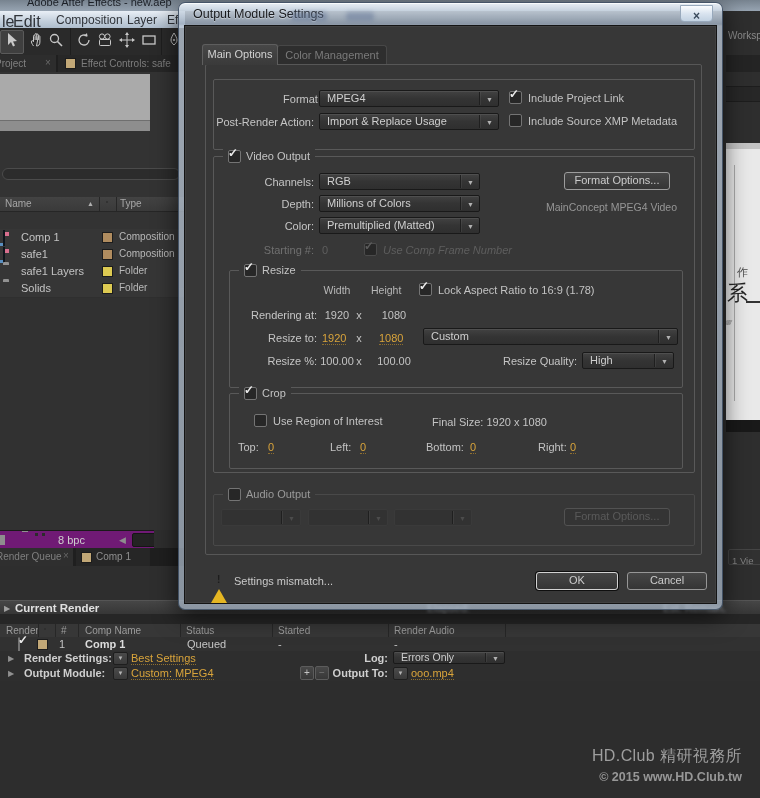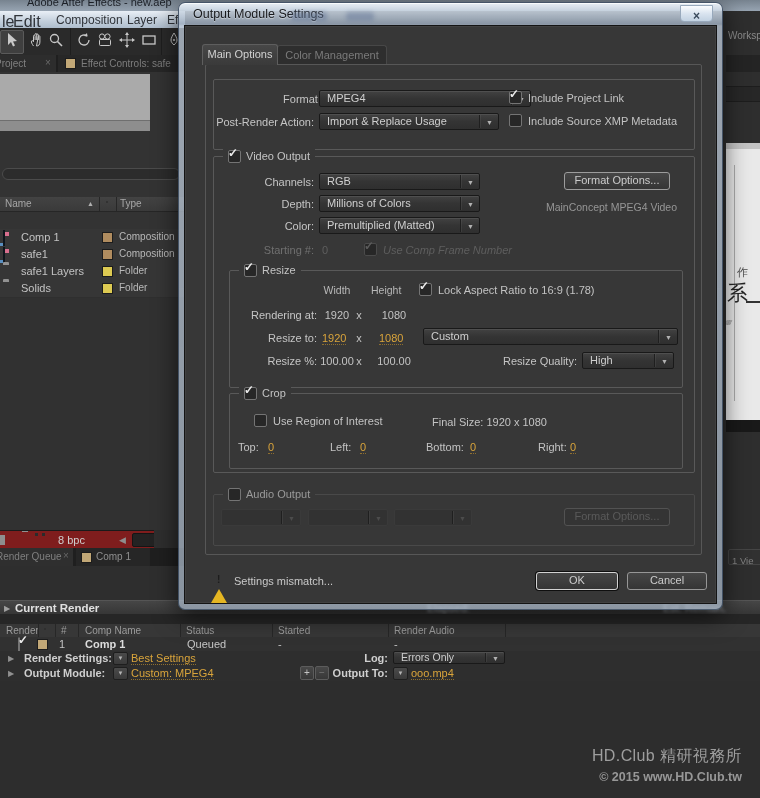--- a/index.html
+++ b/index.html
@@ -171,21 +171,21 @@
     </div>
     <div class="prow" style="top:208px;">
       <span class="a icf" style="left:3px;top:2px;"></span>
       <span class="a txt" style="left:21px;top:2px;">Solids</span>
       <span class="a swatch" style="left: 102px; top: 3px; background: rgb(221, 202, 82);"></span>
       <span class="a sm" style="left:119px;top:2px;color:#b9b9b9;">Folder</span>
     </div>
     <div class="a" style="left:0;top:226px;width:185px;height:232px;background:#313131;"></div>
   </div>
 
-  <div class="a" style="left:0;top:530px;width:154px;height:18px;background:#7f1d1d;border-top:1px solid #1a1a1a;overflow:hidden;">
+  <div class="a" style="left:0;top:530px;width:154px;height:18px;background:#701a75;border-top:1px solid #1a1a1a;overflow:hidden;">
     <div class="a" style="left:-3px;top:4px;width:8px;height:10px;background:#8e8e8e;"></div>
     <span class="a icf" style="left:22px;top:1px;"></span>
     <span class="a icfs" style="left:40px;top:0;"></span>
     <span class="a txt" style="left:58px;top:3px;color:#cfcfcf;">8 bpc</span>
     <span class="a ictr" style="left:99px;top:0;"></span>
     <span class="a" style="left:119px;top:4px;font-size:9px;color:#8e8e8e;">◀</span>
     <div class="a" style="left:132px;top:2px;width:50px;height:12px;background:#232323;border:1px solid #151515;border-radius:2px;"></div>
   </div>
 
   <div class="a" style="left:0;top:548px;width:185px;height:18px;background:#1f1f1f;overflow:hidden;">
@@ -296,21 +296,21 @@
       </div>
       <div class="a tab" style="left:17px;top:18px;width:76px;height:21px;background:linear-gradient(#474747,#3a3a3a);color:#d2d2d2;line-height:19px;z-index:3;">
         <span>Main Options</span>
       </div>
       
       <div class="a" style="left:20px;top:38px;width:495px;height:489px;border:1px solid #575757;border-radius:2px;z-index:2;"></div>
 
       
       <div class="a gb" style="left:28px;top:53px;width:480px;height:69px;z-index:4;">
         <span class="lab" style="left:7px;top:13px;width:100px;">Format:</span>
-        <div class="dd a" style="left:105px;top:10px;width:212px;">
+        <div class="dd a" style="left:105px;top:10px;width:180px;">
           <span>MPEG4</span>
         </div>
         <div class="cbrow a" style="left:295px;top:11px;">
           <span class="cb">
               <span class="ck">✓</span>
             </span>
           <span class="txt">Include Project Link</span>
         </div>
         <span class="lab" style="left:0;top:36px;width:100px;">Post-Render Action:</span>
         <div class="dd a" style="left:105px;top:33px;width:180px;">

